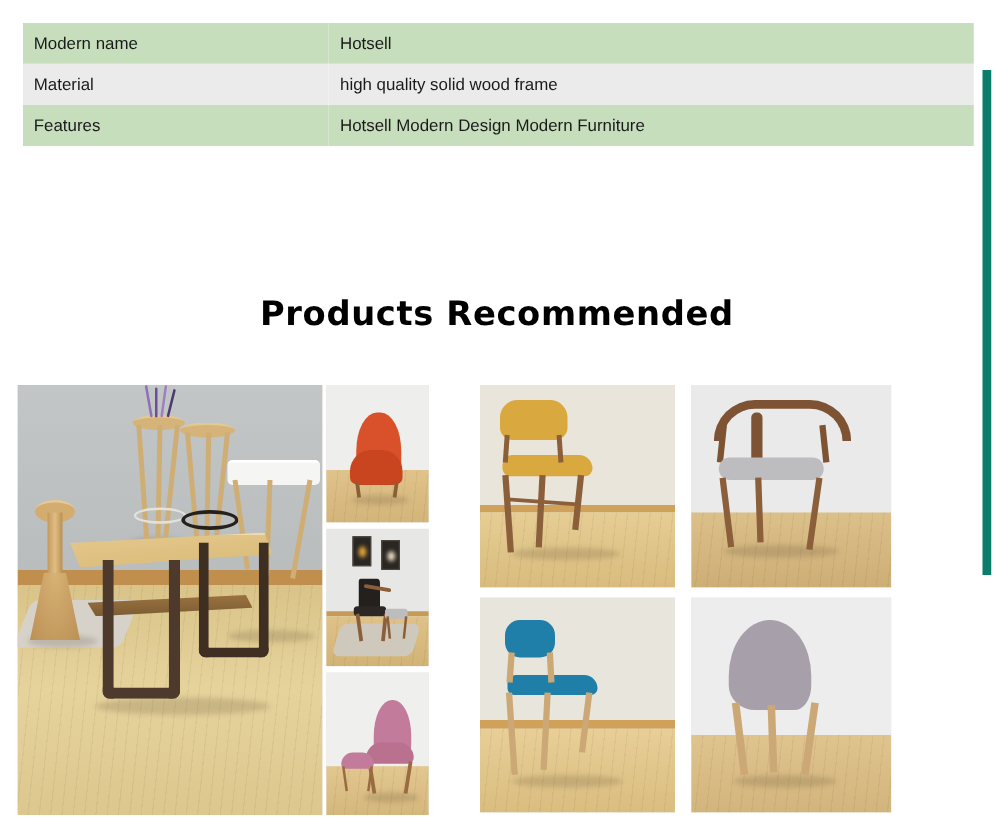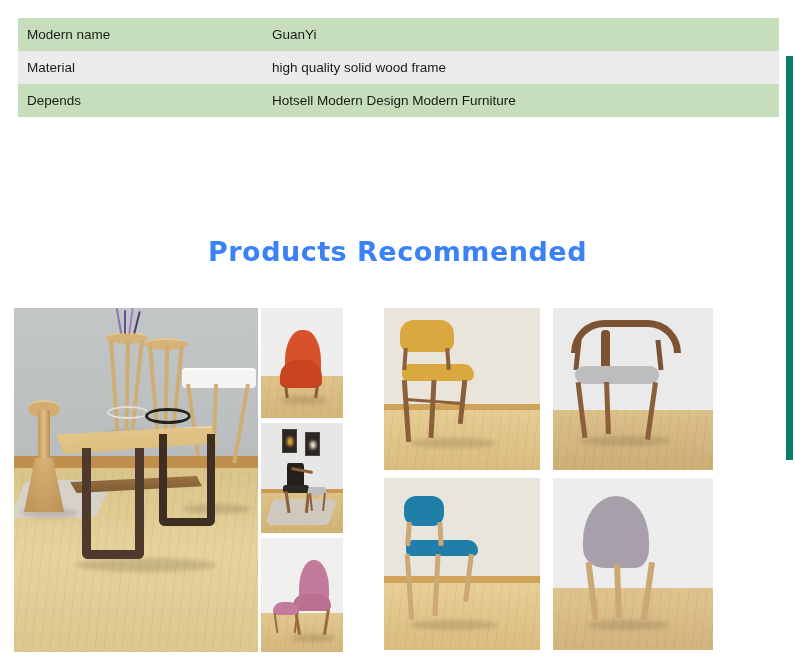--- a/index.html
+++ b/index.html
@@ -53,21 +53,21 @@
   #section-heading {
     position: absolute;
     left: 0;
     top: 236px;
     width: 795px;
     text-align: center;
     font-family: "DejaVu Sans", sans-serif;
     font-size: 27px;
     font-weight: bold;
     letter-spacing: 0.5px;
-    color: #3b82f6;
+    color: #000000;
   }
 
   
   #gallery { position: absolute; left: 0; top: 0; width: 795px; height: 665px; }
 
   .photo {
     position: absolute;
     overflow: hidden;
     background: #e9e7e2;
   }
@@ -228,28 +228,28 @@
 </style>
 </head>
 <body>
 
 <div id="right-accent-bar"></div>
 
 <table id="spec-table">
   <tbody>
     <tr class="row-odd">
       <td class="col-label">Modern name</td>
-      <td class="col-value">GuanYi</td>
+      <td class="col-value">Hotsell</td>
     </tr>
     <tr class="row-even">
       <td class="col-label">Material</td>
       <td class="col-value">high quality solid wood frame</td>
     </tr>
     <tr class="row-odd">
-      <td class="col-label">Depends</td>
+      <td class="col-label">Features</td>
       <td class="col-value">Hotsell Modern Design Modern Furniture</td>
     </tr>
   </tbody>
 </table>
 
 <div id="section-heading">Products Recommended</div>
 
 <div id="gallery">
 
   <div class="photo" id="photo-main">

